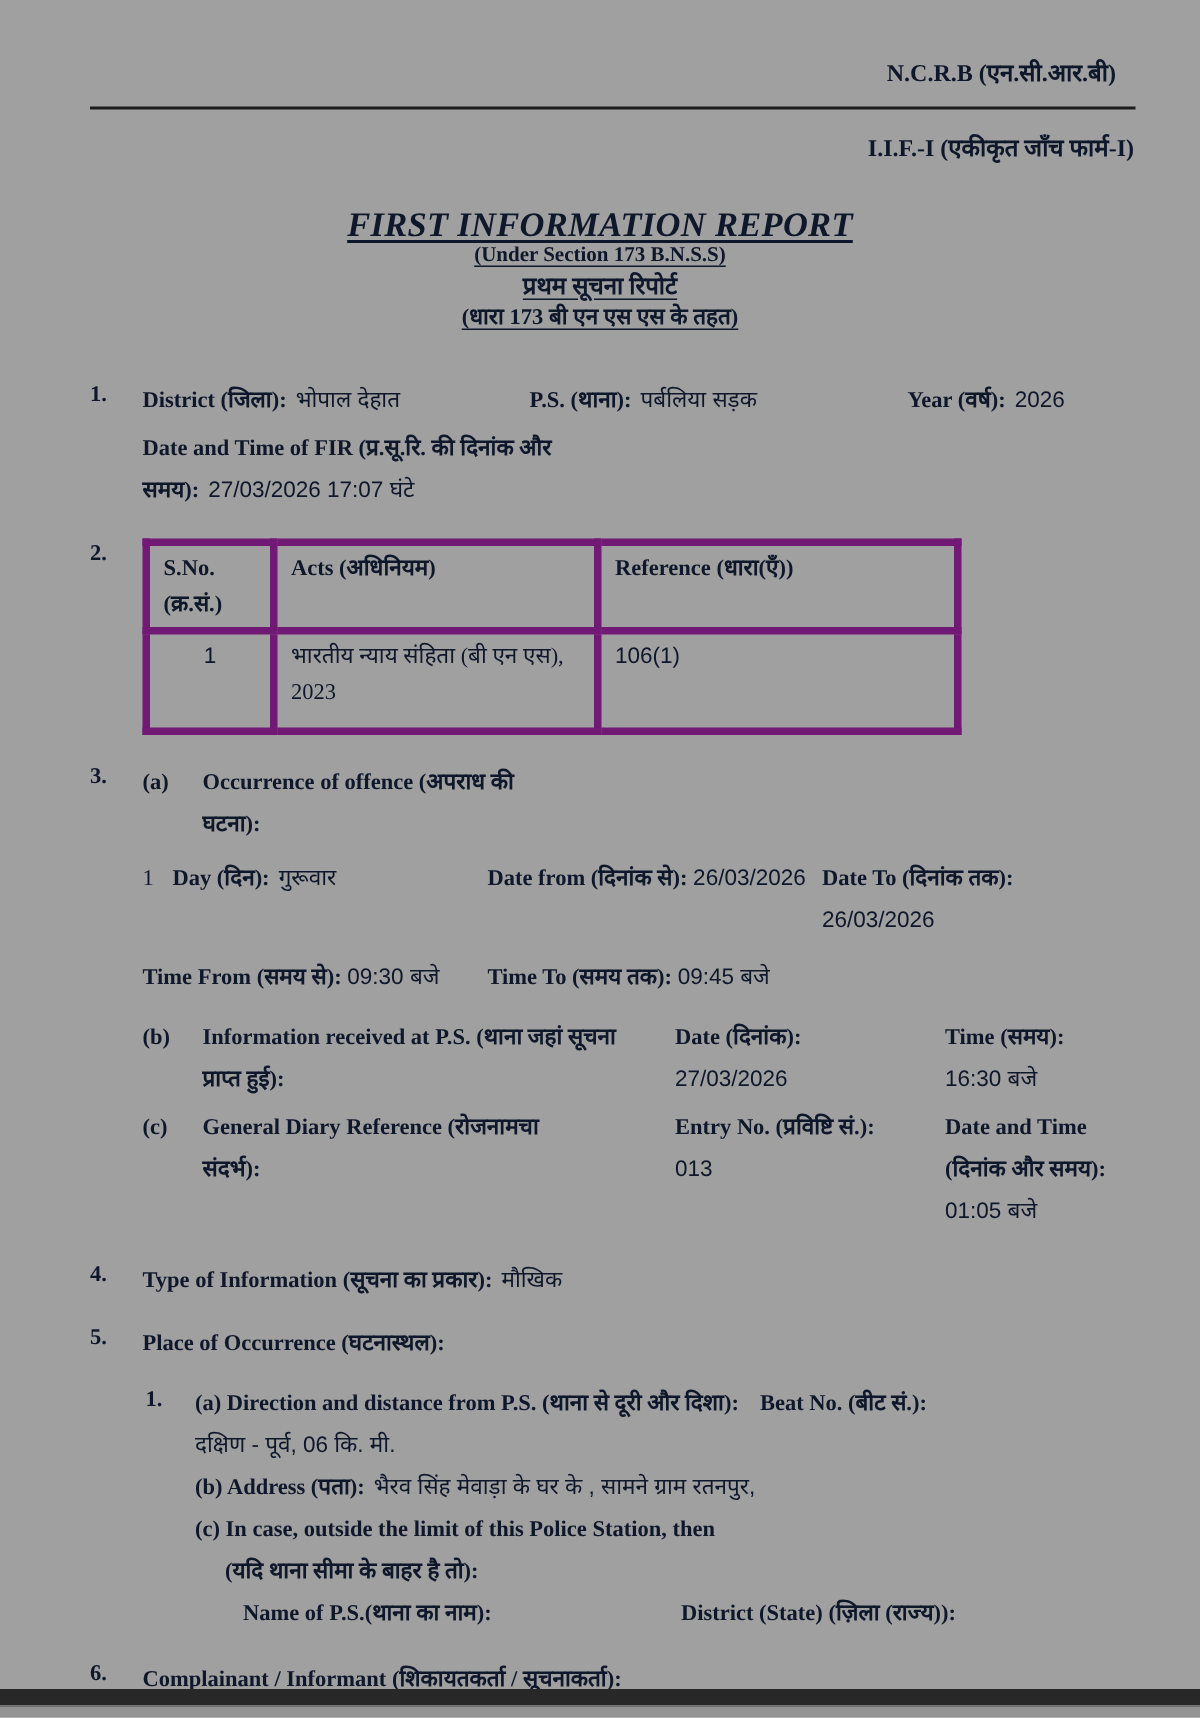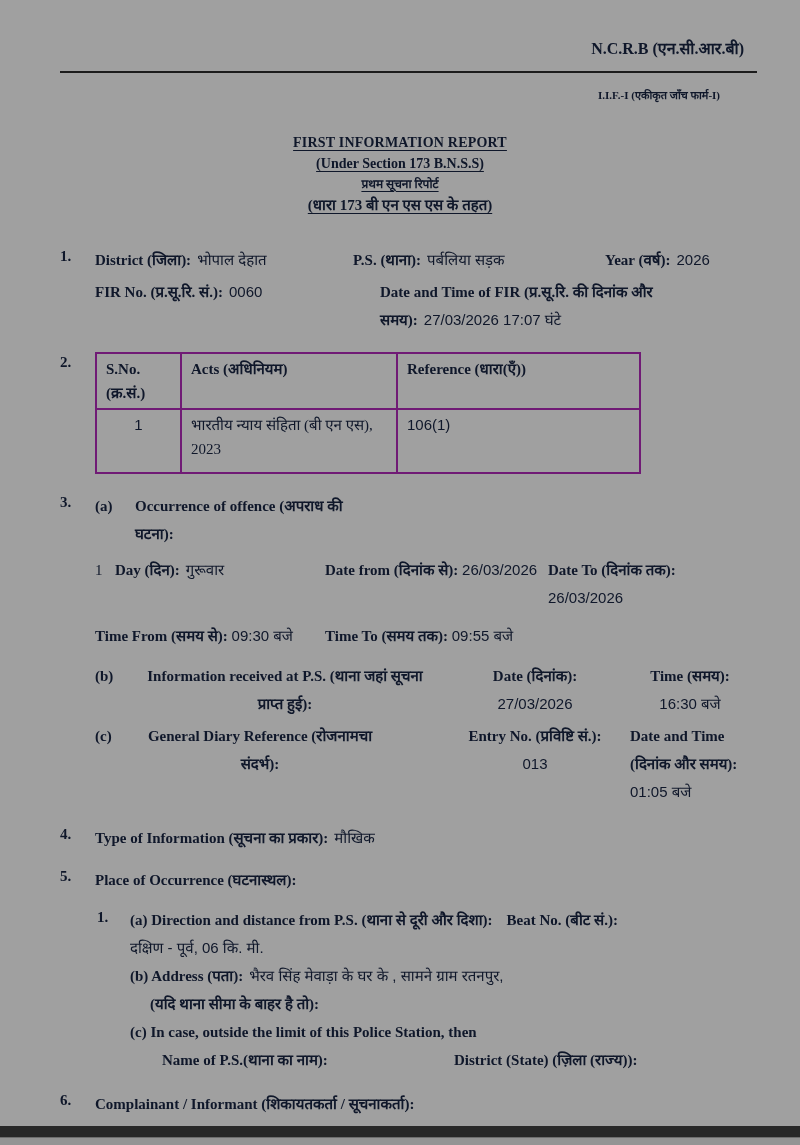--- a/index.html
+++ b/index.html
@@ -14,65 +14,65 @@
   }
   .lbl{font-weight:700;}
   .val{font-weight:400;font-family:"Liberation Sans","DejaVu Sans",sans-serif;}
   .val.pad{margin-left:6px;}
   .nowrap{white-space:nowrap;}
   .u{text-decoration:underline;text-underline-offset:3px;}
 
   
   .ncrb{padding-top:37px;padding-right:56px;text-align:right;font-weight:700;font-size:16px;}
   .rule{margin:12px 43px 0 60px;border-top:2.5px solid #1c1c1c;height:0;}
-  .iif{margin-top:14px;padding-right:80px;text-align:right;font-weight:700;font-size:11px;}
+  .iif{margin-top:14px;padding-right:44px;text-align:right;font-weight:700;font-size:16px;}
 
   
   .title-block{margin-top:30px;text-align:center;font-weight:700;line-height:21px;}
-  .title-en{font-size:14px;letter-spacing:.2px;}
+  .title-en{font-size:23px;letter-spacing:.2px;font-style:italic;}
   .subtitle-en{font-size:14px;}
-  .title-hi{font-size:12px;}
+  .title-hi{font-size:16px;}
   .subtitle-hi{font-size:15px;}
 
   
   .sec{display:flex;margin-left:60px;margin-right:40px;line-height:28px;}
   .num{width:35px;flex:none;font-weight:700;margin-top:-4px;}
   .body{flex:1;min-width:0;}
 
   
   #sec1{margin-top:30px;}
   .s1r1{display:grid;grid-template-columns:258px 252px 1fr;}
   .s1r2{display:grid;grid-template-columns:285px 1fr;margin-top:4px;}
   .firdt{max-width:385px;}
 
   
   #sec2{margin-top:18px;}
   table.acts{border-collapse:collapse;width:546px;table-layout:fixed;}
-  table.acts th,table.acts td{border:2px solid #701a75;padding:3px 9px;vertical-align:top;line-height:24px;}
+  table.acts th,table.acts td{border:5px solid #701a75;padding:3px 9px;vertical-align:top;line-height:24px;}
   table.acts th{text-align:left;font-weight:700;height:44px;}
   table.acts td{height:56px;}
   .col-sno{width:85px;}
   .col-acts{width:216px;}
   td.c-sno{text-align:center;}
 
   
   #sec3{margin-top:18px;}
   .ab{display:flex;}
   .ab-marker{width:40px;flex:none;font-weight:700;}
   .occ{width:240px;font-weight:700;}
   .grid3{display:grid;grid-template-columns:230px 223px 1fr;row-gap:10px;margin-top:8px;}
   .rowno{display:inline-block;width:20px;font-weight:400;}
   .cell{padding-right:10px;}
   .b-block{margin-top:12px;}
   .c-block{margin-top:4px;}
   .gridbc{display:grid;grid-template-columns:315px 180px 1fr;flex:1;min-width:0;}
   .w300{max-width:300px;}
   .w250{max-width:250px;}
   .w140{max-width:140px;}
-  .blockline{display:block;text-align:center;}
+  .blockline{display:block;}
 
   
   #sec4{margin-top:18px;}
   #sec5{margin-top:14px;}
   .place{max-width:220px;}
   .sec5sub{display:flex;margin:12px 40px 0 97px;line-height:28px;}
   .subnum{width:33px;flex:none;font-weight:700;margin-top:-3px;}
   .beat{margin-left:14px;font-weight:700;}
   .indent1{margin-left:20px;}
   .psdist{display:flex;margin-left:32px;}
@@ -110,23 +110,20 @@
           <span class="lbl">District (जिला):</span><span class="val pad">भोपाल देहात</span>
         </div>
         <div class="cell nowrap">
           <span class="lbl">P.S. (थाना):</span><span class="val pad">पर्बलिया सड़क</span>
         </div>
         <div class="cell nowrap">
           <span class="lbl">Year (वर्ष):</span><span class="val pad">2026</span>
         </div>
       </div>
       <div class="s1r2">
-        <div class="cell nowrap">
-          <span class="lbl">FIR No. (प्र.सू.रि. सं.):</span><span class="val pad">0060</span>
-        </div>
         <div class="cell firdt">
           <span class="lbl">Date and Time of FIR (प्र.सू.रि. की दिनांक और समय):</span><span class="val pad">27/03/2026 17:07 घंटे</span>
         </div>
       </div>
     </div>
   </div>
 
   <div class="sec" id="sec2">
     <div class="num">2.</div>
     <div class="body">
@@ -169,21 +166,21 @@
         <div class="cell">
           <span class="lbl">Date from (दिनांक से):</span> <span class="val">26/03/2026</span>
         </div>
         <div class="cell">
           <span class="lbl">Date To (दिनांक तक):</span> <span class="val">26/03/2026</span>
         </div>
         <div class="cell">
           <span class="lbl">Time From (समय से):</span> <span class="val">09:30 बजे</span>
         </div>
         <div class="cell">
-          <span class="lbl">Time To (समय तक):</span> <span class="val">09:55 बजे</span>
+          <span class="lbl">Time To (समय तक):</span> <span class="val">09:45 बजे</span>
         </div>
       </div>
 
       <div class="ab b-block">
         <div class="ab-marker">(b)</div>
         <div class="gridbc">
           <div class="cell">
             <span class="lbl w300 blockline">Information received at P.S. (थाना जहां सूचना प्राप्त हुई):</span>
           </div>
           <div class="cell">
@@ -232,22 +229,22 @@
   <div class="sec5sub">
     <div class="subnum">1.</div>
     <div class="body">
       <div>
         <span class="lbl nowrap">(a) Direction and distance from P.S. (थाना से दूरी और दिशा):</span><span class="beat">Beat No. (बीट सं.):</span>
       </div>
       <div class="val">दक्षिण - पूर्व, 06 कि. मी.</div>
       <div>
         <span class="lbl">(b) Address (पता):</span><span class="val pad">भैरव सिंह मेवाड़ा के घर के , सामने ग्राम रतनपुर,</span>
       </div>
+      <div class="lbl">(c) In case, outside the limit of this Police Station, then</div>
       <div class="lbl indent1">(यदि थाना सीमा के बाहर है तो):</div>
-      <div class="lbl">(c) In case, outside the limit of this Police Station, then</div>
       <div class="psdist">
         <span class="psname">Name of P.S.(थाना का नाम):</span>
         <span class="diststate">District (State) (ज़िला (राज्य)):</span>
       </div>
     </div>
   </div>
 
   <div class="sec" id="sec6">
     <div class="num">6.</div>
     <div class="body">

